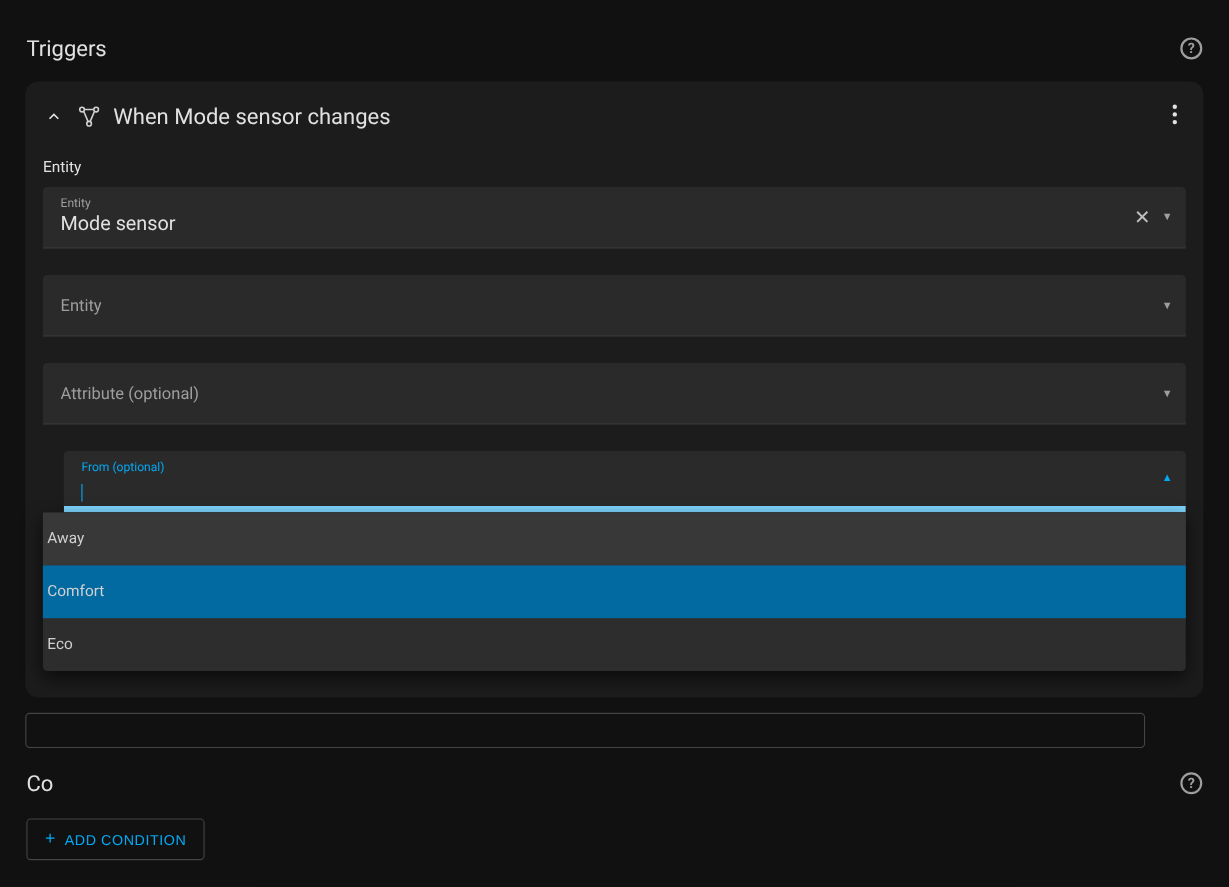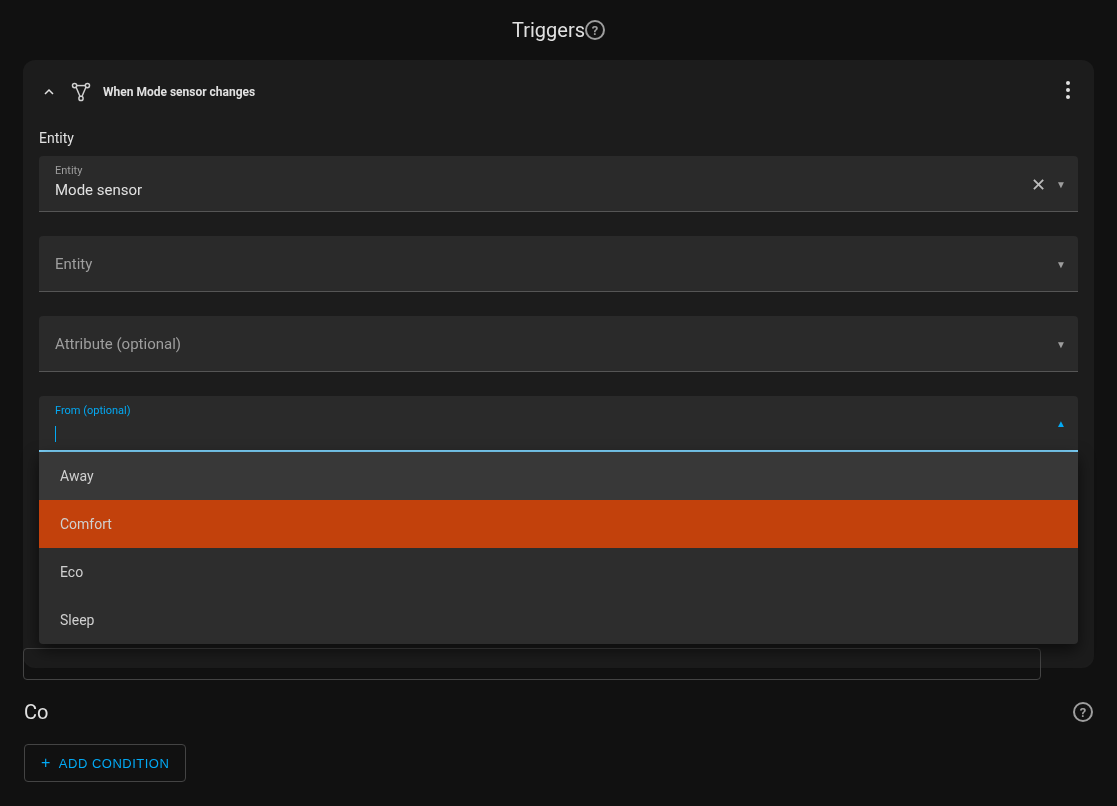--- a/index.html
+++ b/index.html
@@ -9,22 +9,22 @@
     background: #111111;
     font-family: Roboto, "Segoe UI", Arial, sans-serif;
     color: #e1e1e1;
     overflow: hidden;
   }
   .page { padding: 0 0 0 0; }
 
   .section-header {
     display: flex;
     align-items: center;
-    justify-content: center;
-    padding: 18px 24px 10px 24px;
+    justify-content: space-between;
+    padding: 32px 24px 10px 24px;
   }
   .section-title {
     font-size: 20px;
     font-weight: 400;
     color: #e1e1e1;
   }
   .help-icon {
     width: 20px; height: 20px;
     border-radius: 50%;
     border: 2px solid #9e9e9e;
@@ -52,22 +52,22 @@
     color: #e1e1e1;
     cursor: pointer;
   }
   .trigger-icon {
     width: 32px; height: 32px;
     display: flex; align-items: center; justify-content: center;
     margin: 0 6px 0 4px;
     color: #d0d0d0;
   }
   .card-title {
-    font-size: 12px;
-    font-weight: 700;
+    font-size: 20px;
+    font-weight: 400;
     color: #e1e1e1;
   }
   .more-btn {
     position: absolute;
     right: 14px; top: 18px;
     width: 24px; height: 24px;
     display: flex; align-items: center; justify-content: center;
     color: #e1e1e1;
     cursor: pointer;
     flex-direction: column;
@@ -96,21 +96,21 @@
     padding: 0 16px;
     cursor: pointer;
   }
   .field .float-label {
     position: absolute;
     top: 8px; left: 16px;
     font-size: 11px;
     color: #9e9e9e;
   }
   .field .value {
-    font-size: 15px;
+    font-size: 18px;
     color: #e1e1e1;
     margin-top: 12px;
   }
   .field .placeholder {
     font-size: 15px;
     color: #9e9e9e;
   }
   .field .trailing {
     position: absolute;
     right: 12px;
@@ -118,50 +118,51 @@
     transform: translateY(-50%);
     display: flex;
     align-items: center;
     gap: 10px;
     color: #9e9e9e;
   }
   .field .clear-x { font-size: 18px; cursor: pointer; color:#bdbdbd; }
   .field .caret { font-size: 10px; }
 
   .field.active {
-    border-bottom: 2px solid #7dd3fc;
+    border-bottom: 6px solid #7dd3fc;
+    margin-left: 19px;
   }
   .field.active .float-label { color: #03a9f4; }
   .field.active .caret { color: #03a9f4; }
   .field.active .cursor-bar {
     position: absolute;
     left: 16px; top: 30px;
     width: 1px; height: 16px;
     background: #03a9f4;
   }
 
   .dropdown {
     margin: -24px 0 0 0;
     background: #2d2d2d;
     border-radius: 0 0 4px 4px;
     box-shadow: 0 6px 16px rgba(0,0,0,0.6);
     position: relative;
     z-index: 10;
   }
   .dropdown-item {
-    padding: 16px 21px;
+    padding: 16px 4px;
     font-size: 14px;
     color: #d0d0d0;
     cursor: pointer;
   }
   .dropdown-item.highlight {
     background: #383838;
   }
   .dropdown-item.shade {
-    background: #c2410c;
+    background: #0369a1;
   }
   .cond-help {
     position: absolute;
     right: 24px; top: 702px;
   }
   .add-btn {
     position: absolute;
     left: 24px; top: 744px;
     border: 1px solid #444;
     border-radius: 4px;
@@ -257,21 +258,20 @@
         <div class="cursor-bar"></div>
         <div class="trailing">
           <span class="caret">▲</span>
         </div>
       </div>
 
       <div class="dropdown">
         <div class="dropdown-item highlight">Away</div>
         <div class="dropdown-item shade">Comfort</div>
         <div class="dropdown-item">Eco</div>
-        <div class="dropdown-item">Sleep</div>
       </div>
 
     </div>
   </div>
 
   <div class="peek-box"></div>
 
   <div style="position:absolute; left:24px; top:700px; font-size:20px; color:#e1e1e1;">Co</div>
 
   <div class="help-icon cond-help" style="z-index:0;">?</div>

